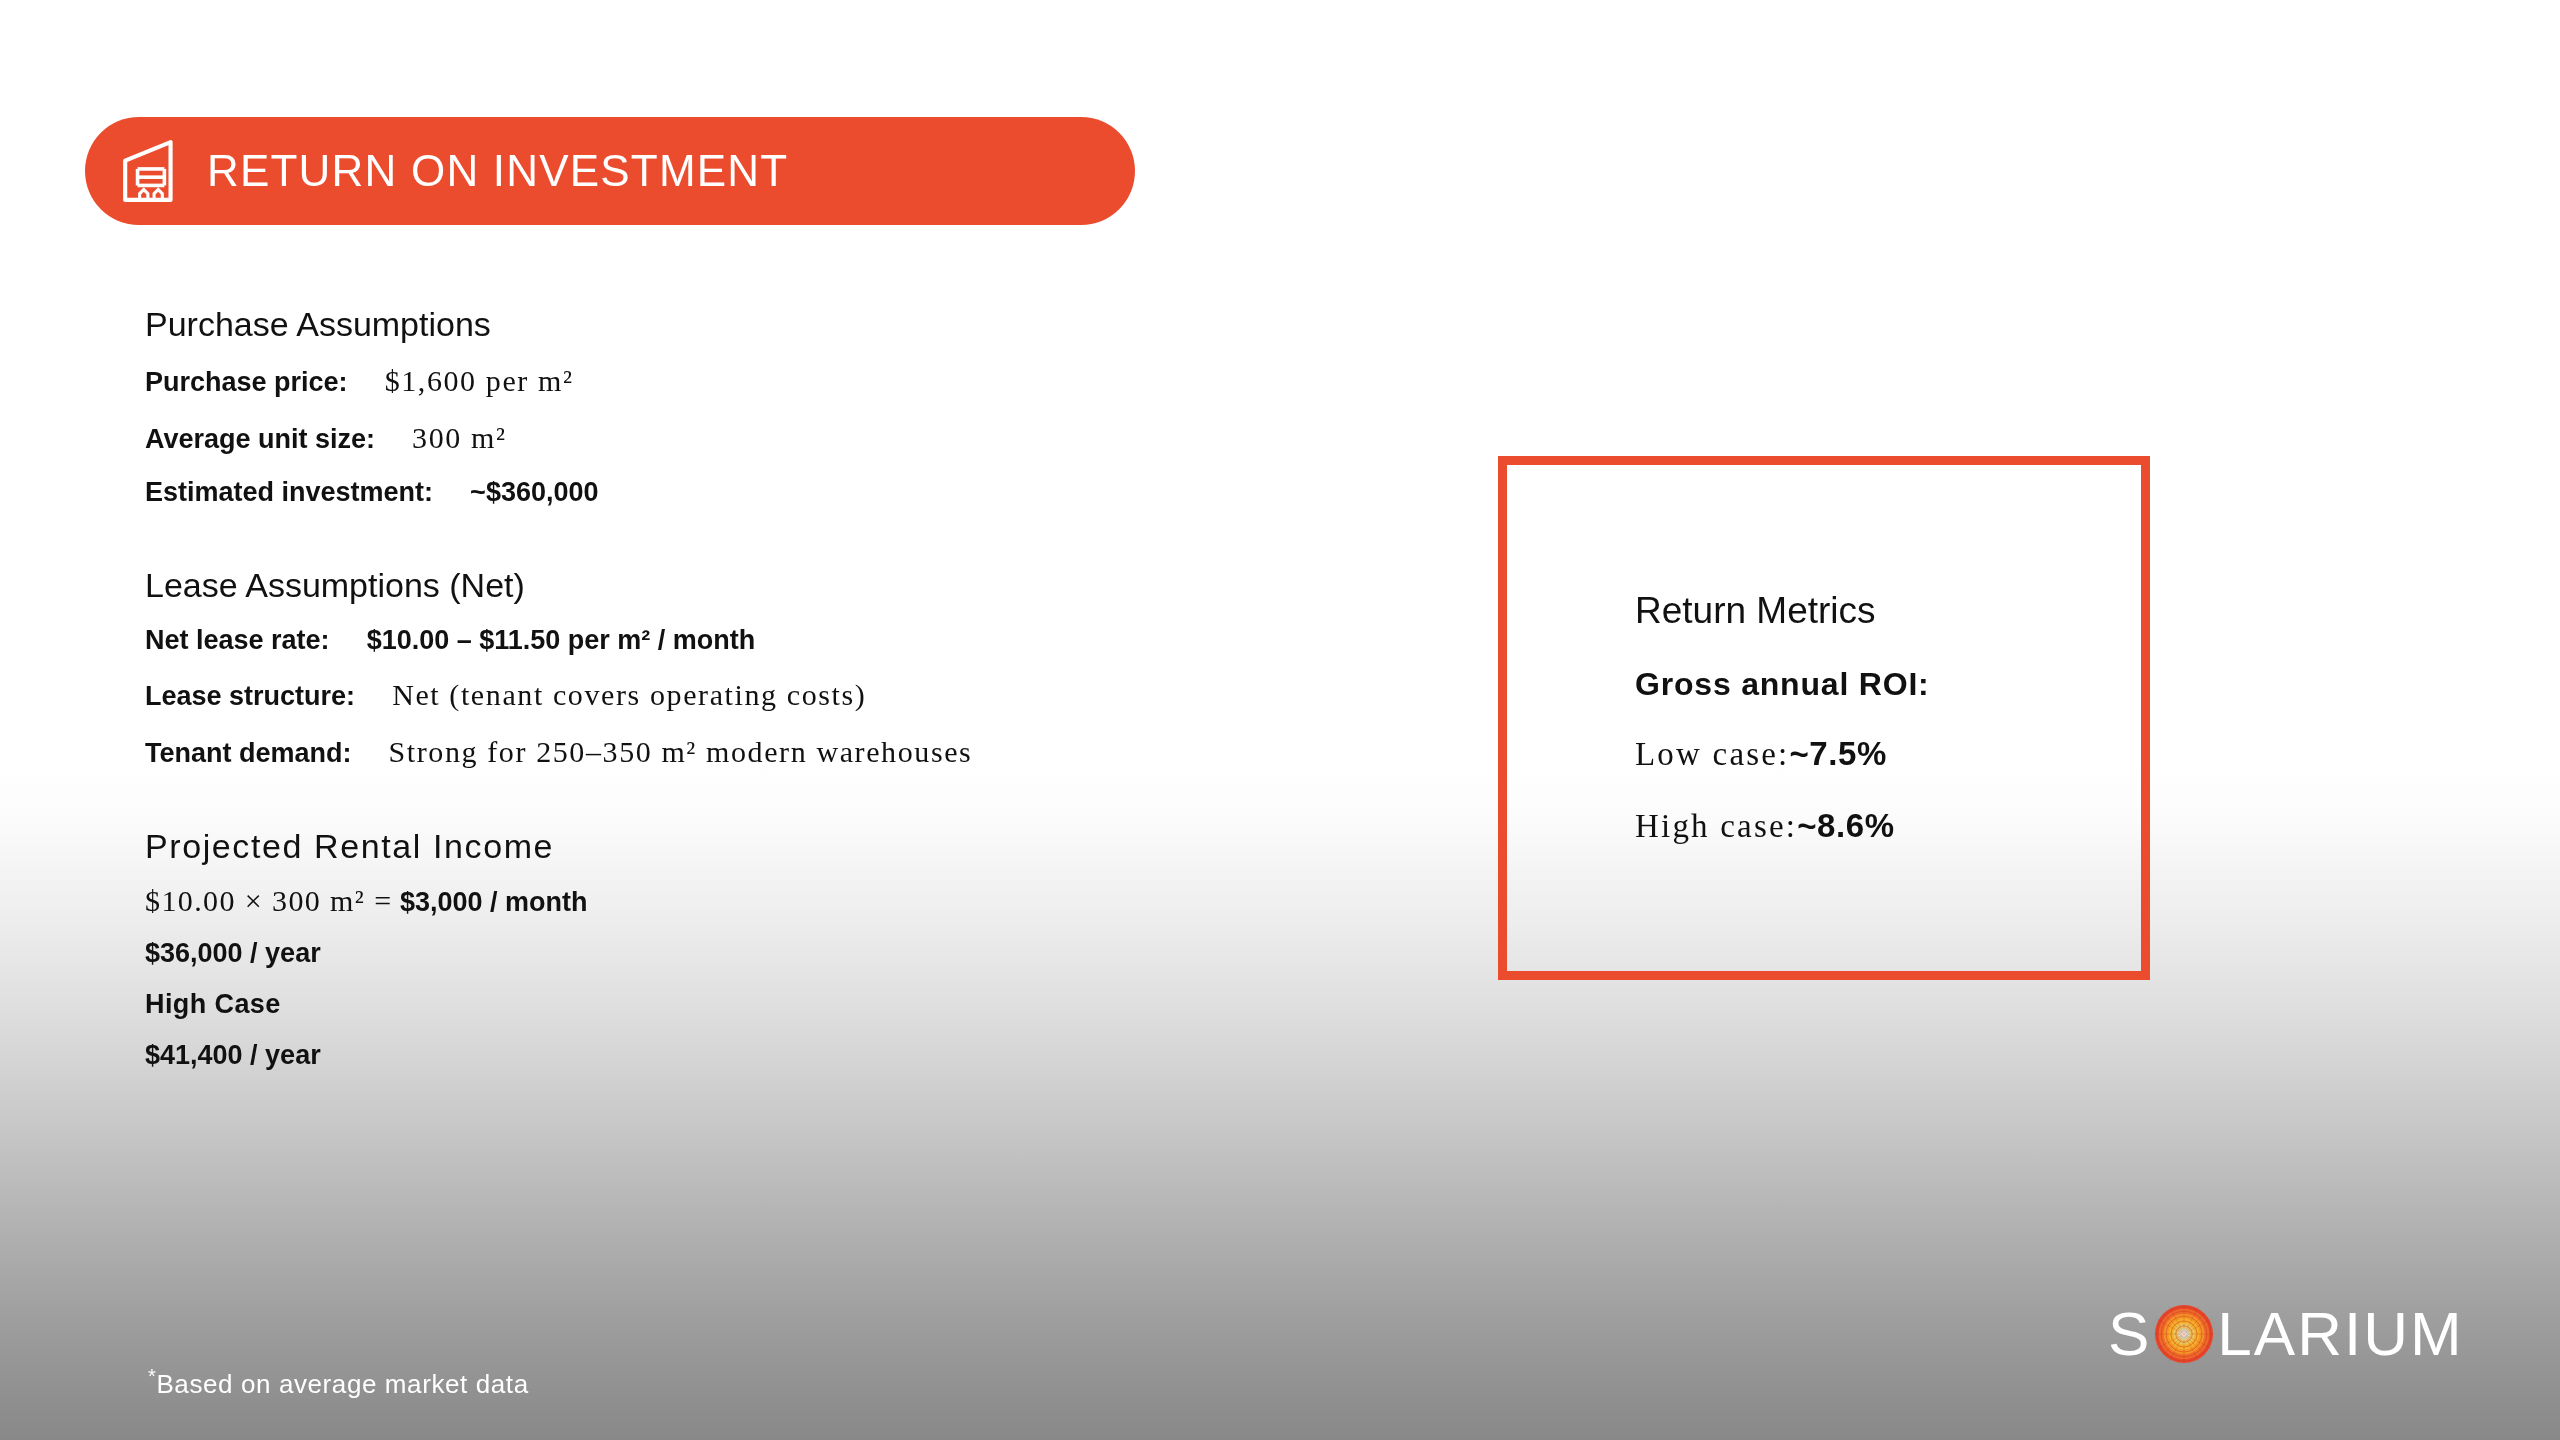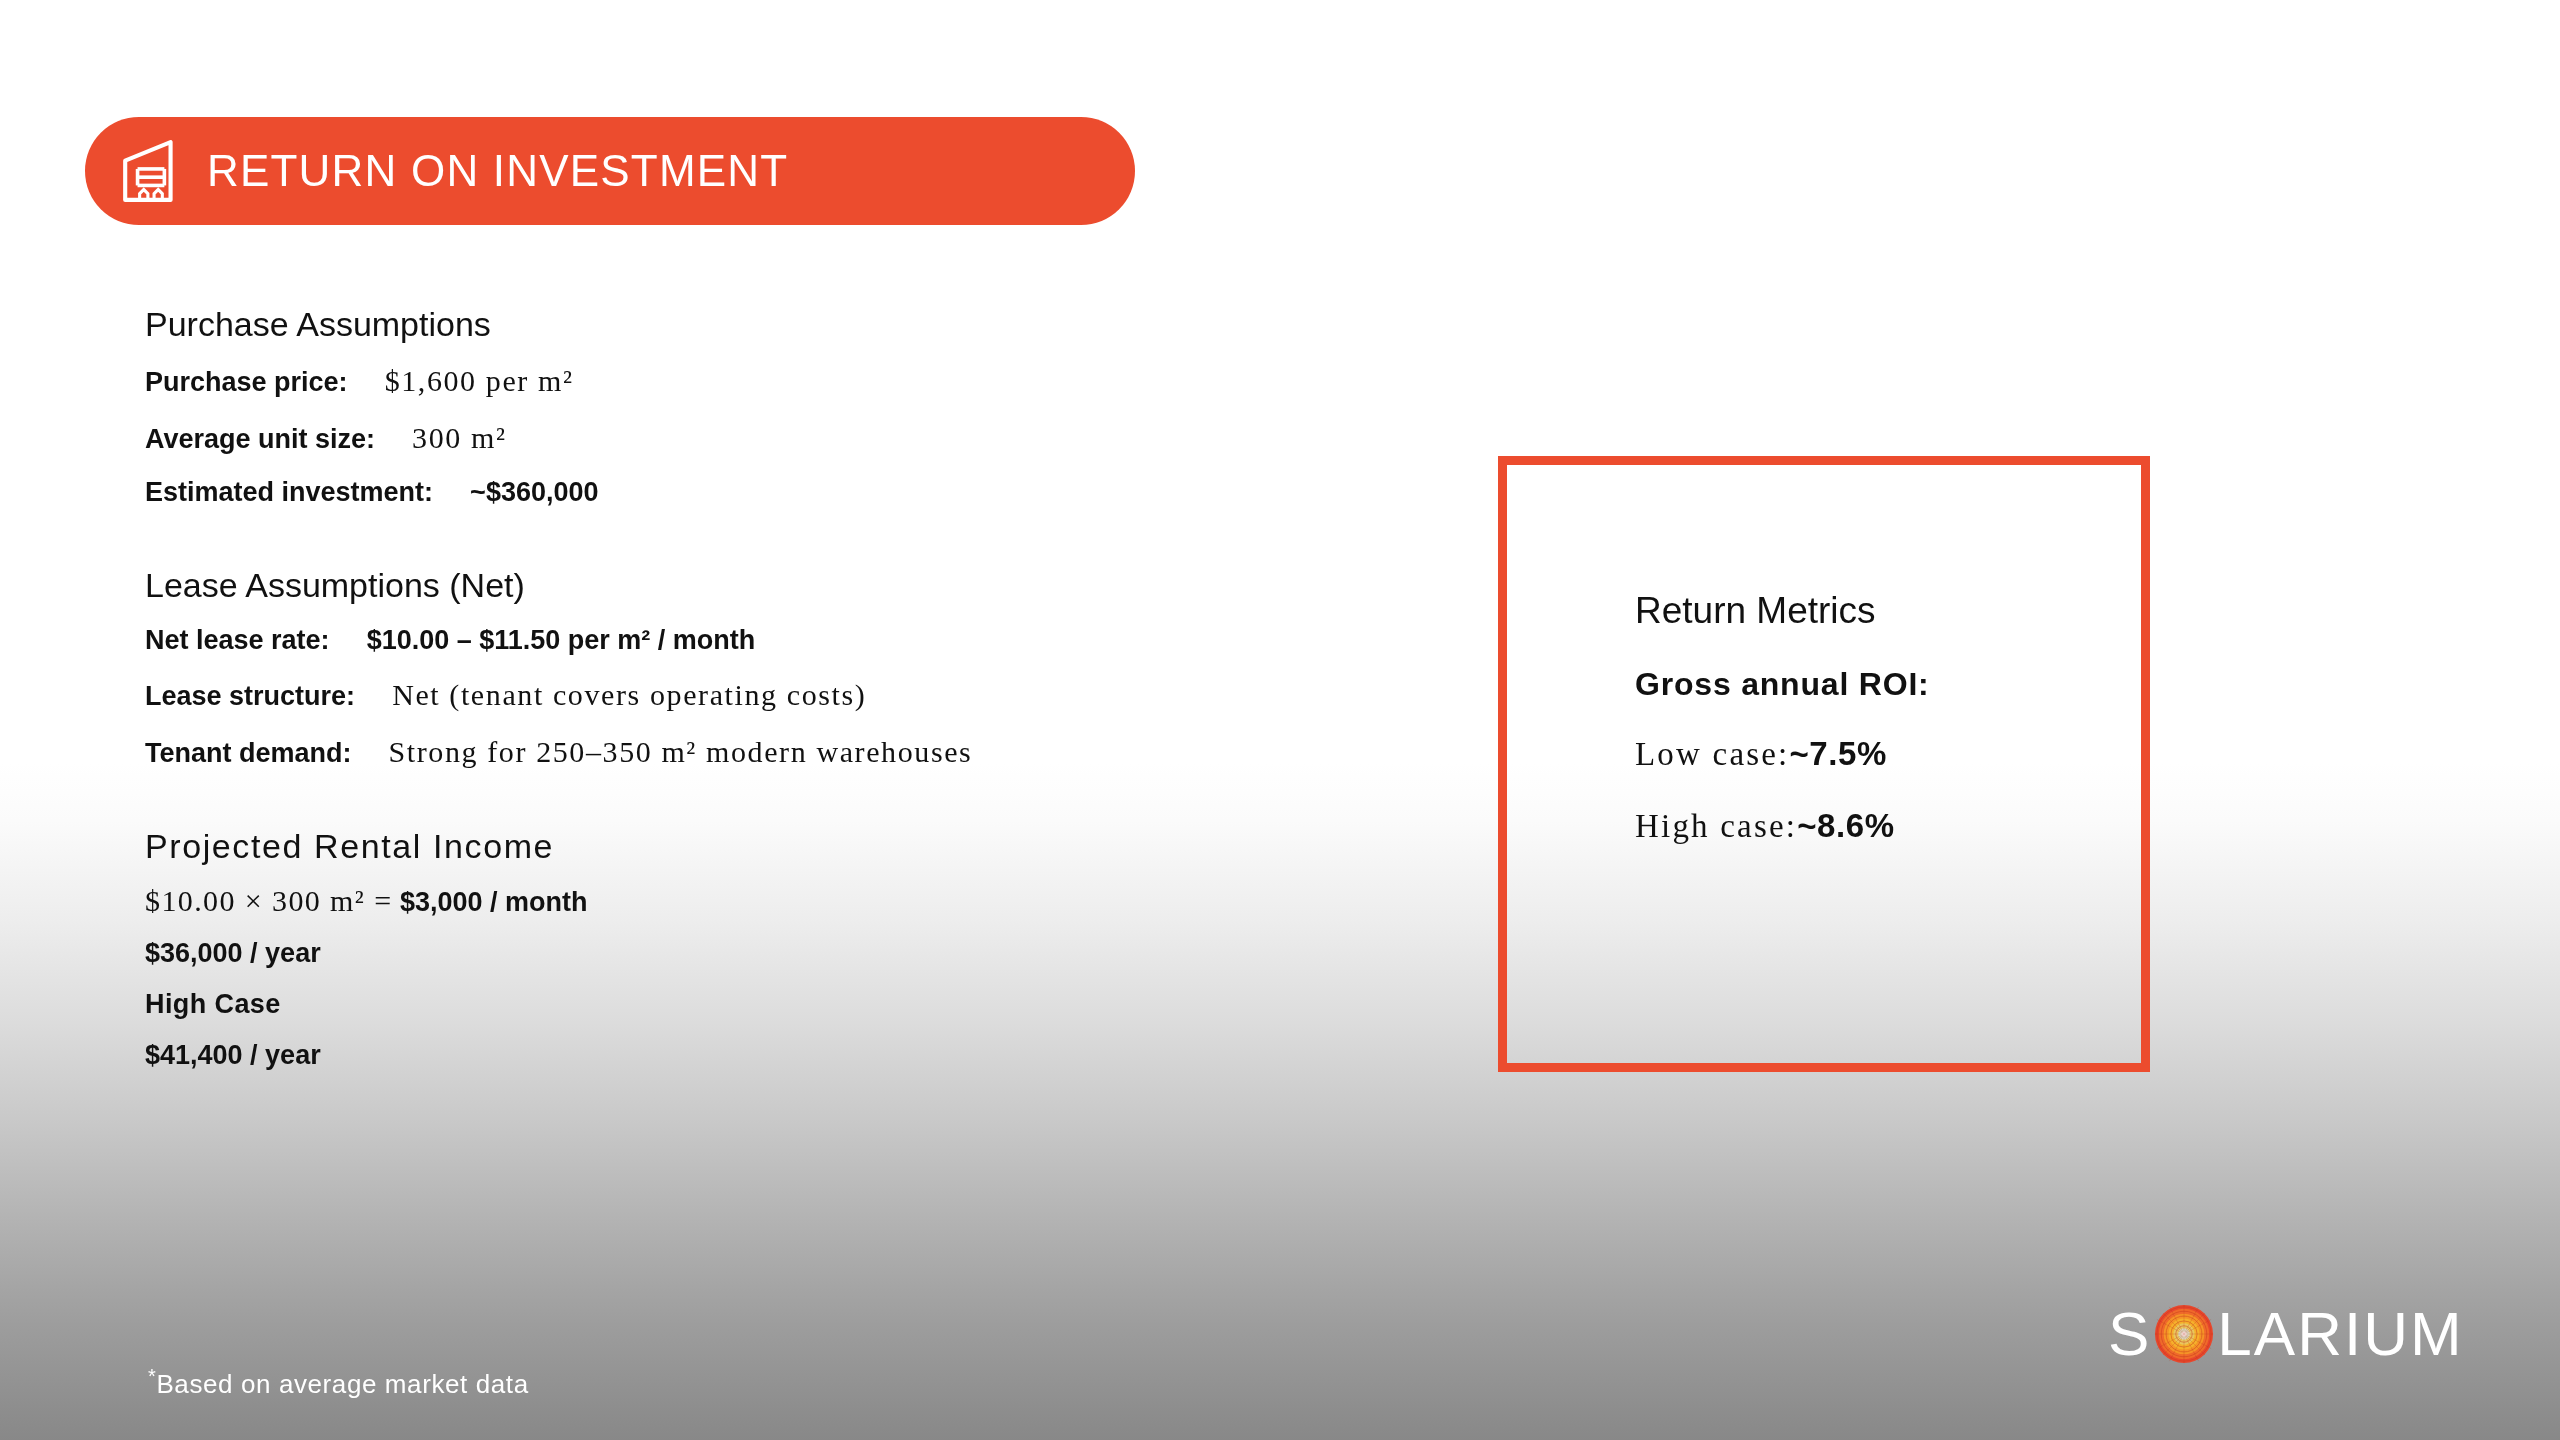--- a/index.html
+++ b/index.html
@@ -152,21 +152,21 @@
     vertical-align: super;
     font-size: 20px;
   }
 
   
   #return-box {
     position: absolute;
     left: 1498px;
     top: 456px;
     width: 652px;
-    height: 616px;
+    height: 524px;
     border: 9px solid #EC4C2E;
     box-sizing: border-box;
     background: transparent;
   }
   #return-box-inner {
     position: absolute;
     left: 128px;
     top: 125px;
     width: 500px;
   }

